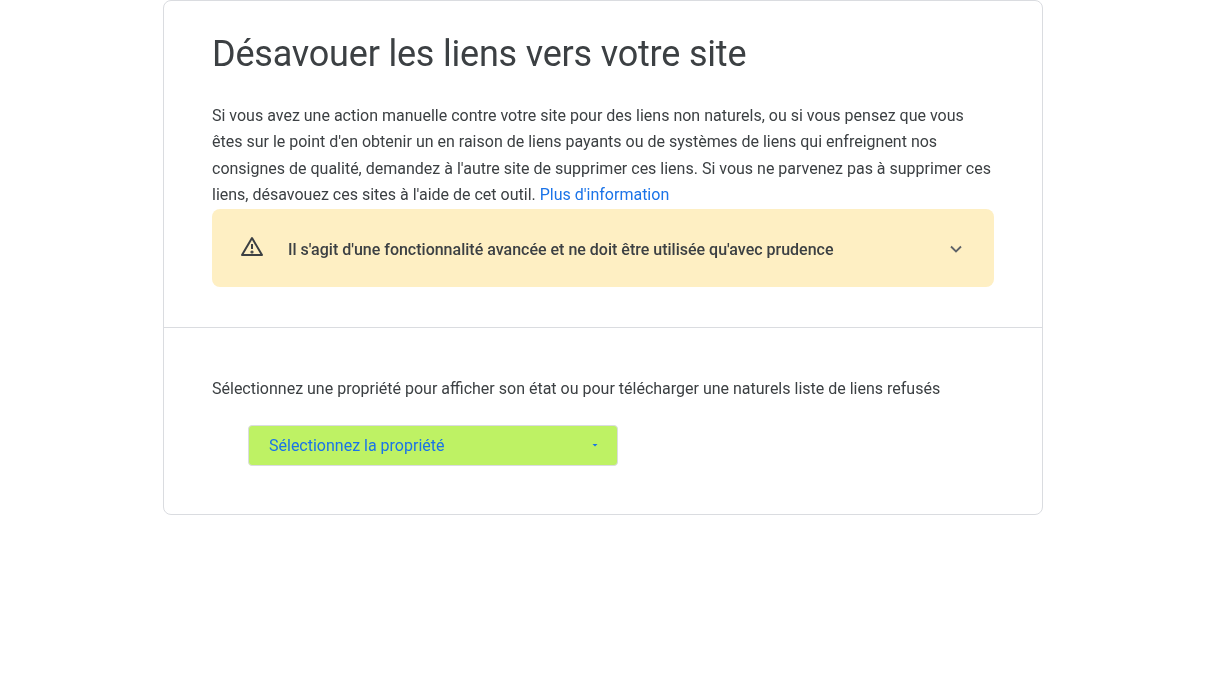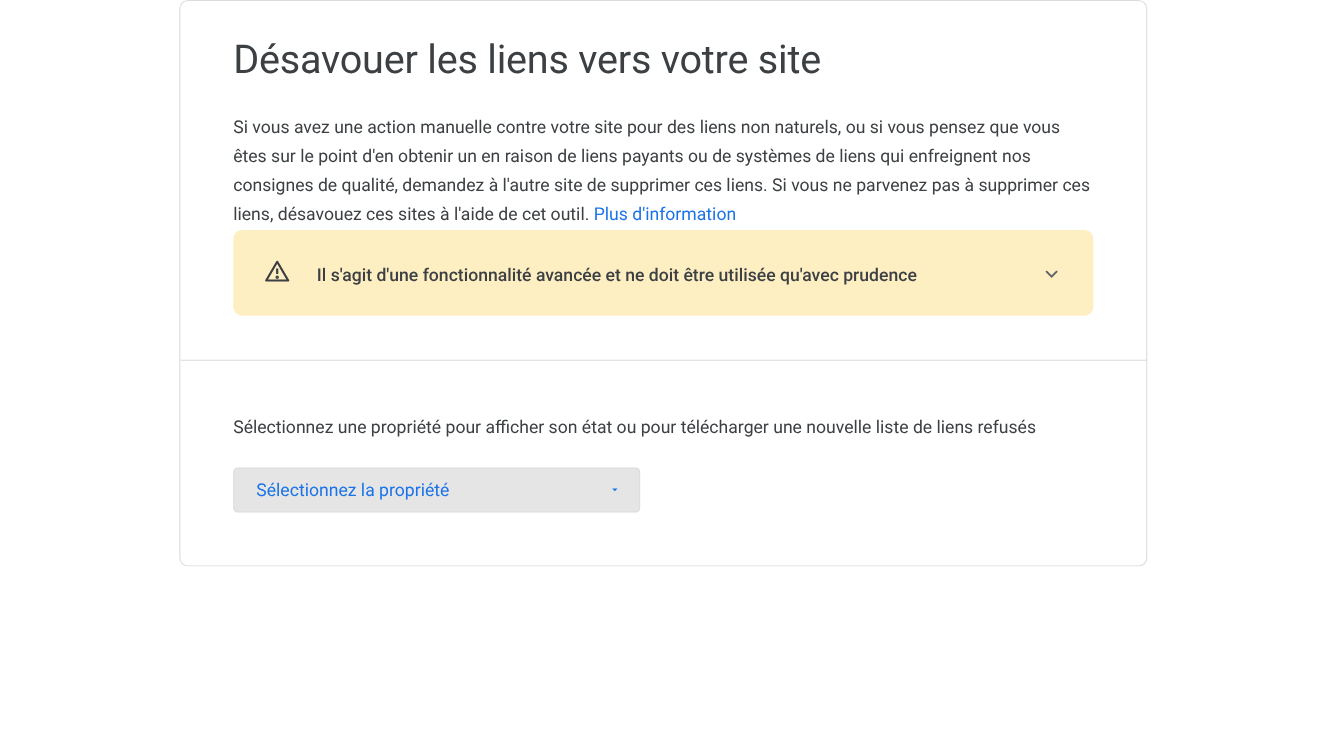--- a/index.html
+++ b/index.html
@@ -79,27 +79,28 @@
       line-height: 1.6;
       color: #3c4043;
       margin-bottom: 24px;
     }
     .select-btn {
       display: inline-flex;
       align-items: center;
       justify-content: space-between;
       border: 1px solid #dadce0;
       border-radius: 4px;
-      background: #e5e5e5;
+      background: #bef264;
       padding: 10px 16px 10px 20px;
       font-size: 16px;
       color: #1a73e8;
       cursor: pointer;
       min-width: 370px;
       font-family: inherit;
+      margin-left: 36px;
     }
     .select-btn .dropdown-arrow {
       color: #1a73e8;
       margin-left: 24px;
     }
   </style>
 </head>
 <body>
 
 <div class="card">
@@ -124,21 +125,21 @@
         <svg width="20" height="20" viewBox="0 0 24 24" fill="none" stroke="#5f6368" stroke-width="2.2">
           <polyline points="6 9 12 15 18 9"></polyline>
         </svg>
       </span>
     </div>
   </div>
 
   <hr class="divider">
 
   <div class="section-bottom">
-    <p class="instruction">Sélectionnez une propriété pour afficher son état ou pour télécharger une nouvelle liste de liens refusés</p>
+    <p class="instruction">Sélectionnez une propriété pour afficher son état ou pour télécharger une naturels liste de liens refusés</p>
 
     <button class="select-btn">
       <span>Sélectionnez la propriété</span>
       <span class="dropdown-arrow">
         <svg width="12" height="12" viewBox="0 0 24 24" fill="#1a73e8">
           <path d="M7 10l5 5 5-5z"></path>
         </svg>
       </span>
     </button>
   </div>

